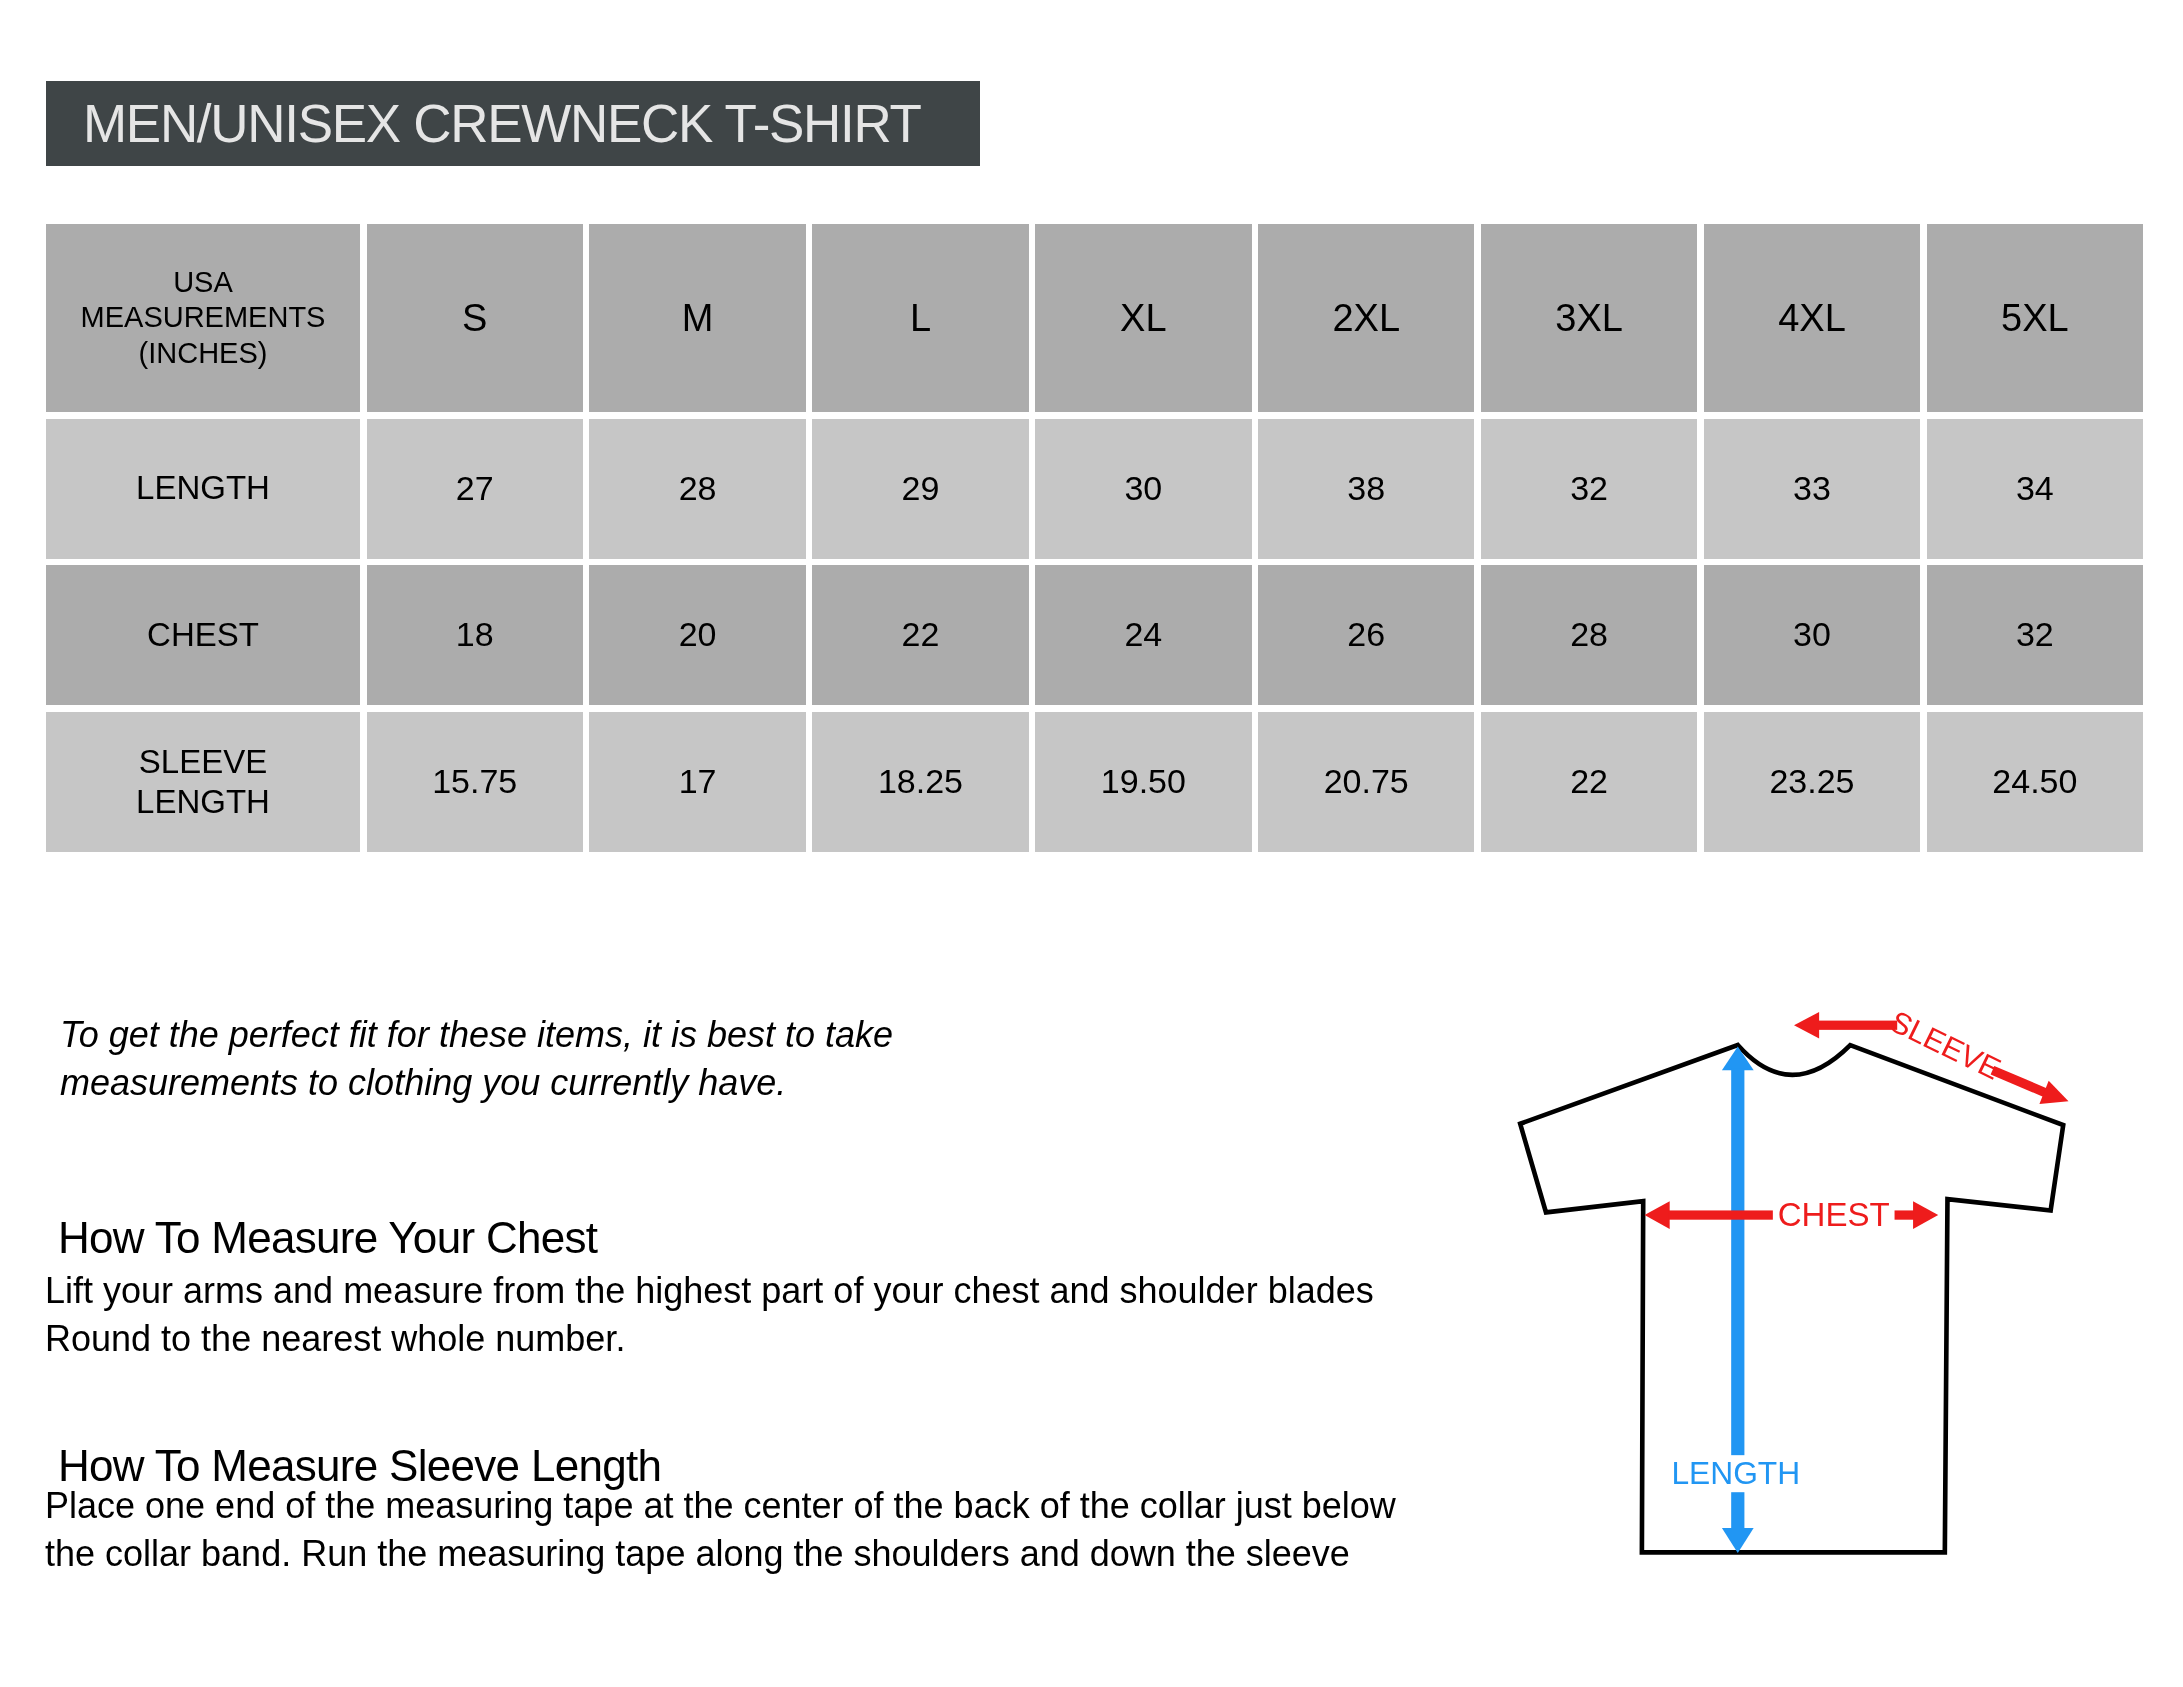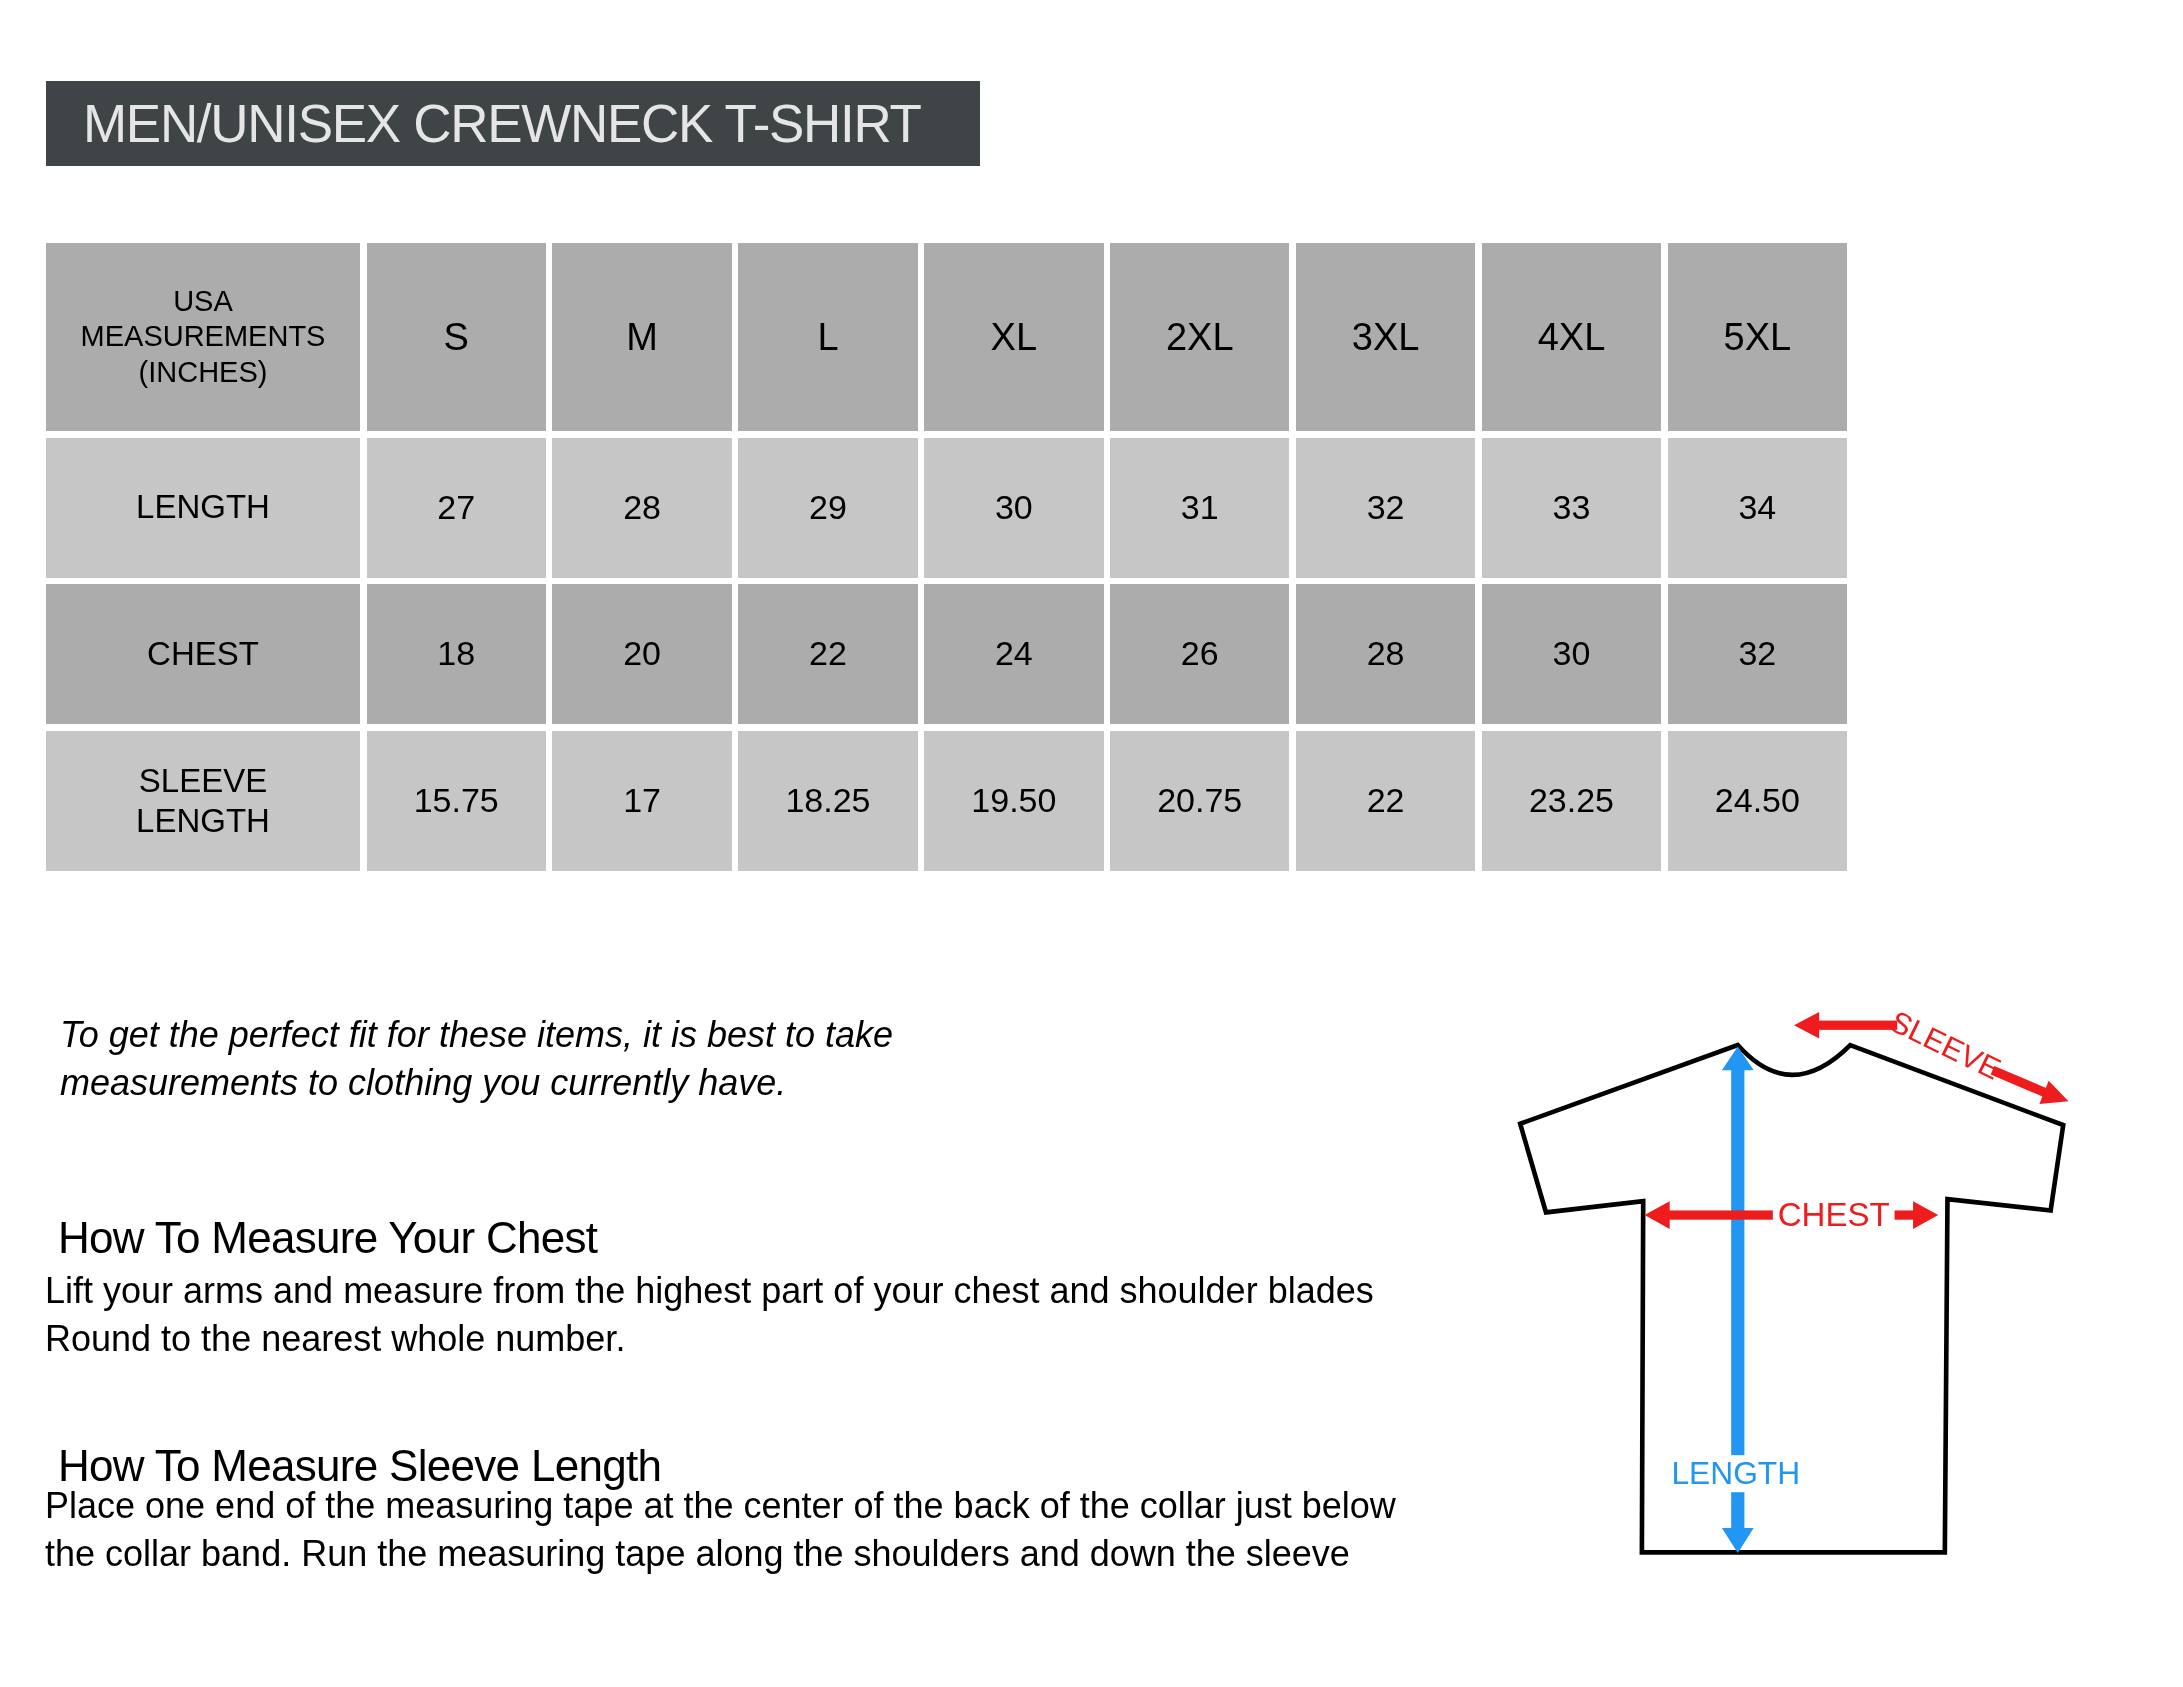--- a/index.html
+++ b/index.html
@@ -21,26 +21,25 @@
   .titlebar .title{
     color:#e5e5e5;
     font-size:53px;
     letter-spacing:-1.3px;
     padding-left:37px;
     white-space:nowrap;
   }
   
   .chart{
     position:absolute;left:46px;top:224px;
-    width:1801px;
+    width:2097px;
     display:grid;
     grid-template-columns:314px repeat(8,1fr);
     grid-template-rows:188px 140px 140px 140px;
     gap:6.6px;
-    margin-top:19px;
   }
   .cell{
     display:flex;align-items:center;justify-content:center;
     text-align:center;
     line-height:1.22;
   }
   .cell.dark{background:#ACACAC;}
   .cell.light{background:#C6C6C6;}
   .corner{font-size:29px;padding:0 46px;}
   .size-h{font-size:38px;}
@@ -91,21 +90,21 @@
     <div class="cell dark size-h">2XL</div>
     <div class="cell dark size-h">3XL</div>
     <div class="cell dark size-h">4XL</div>
     <div class="cell dark size-h">5XL</div>
 
     <div class="cell light rowlabel">LENGTH</div>
     <div class="cell light val">27</div>
     <div class="cell light val">28</div>
     <div class="cell light val">29</div>
     <div class="cell light val">30</div>
-    <div class="cell light val">31</div>
+    <div class="cell light val">38</div>
     <div class="cell light val">32</div>
     <div class="cell light val">33</div>
     <div class="cell light val">34</div>
 
     <div class="cell dark rowlabel">CHEST</div>
     <div class="cell dark val">18</div>
     <div class="cell dark val">20</div>
     <div class="cell dark val">22</div>
     <div class="cell dark val">24</div>
     <div class="cell dark val">26</div>

